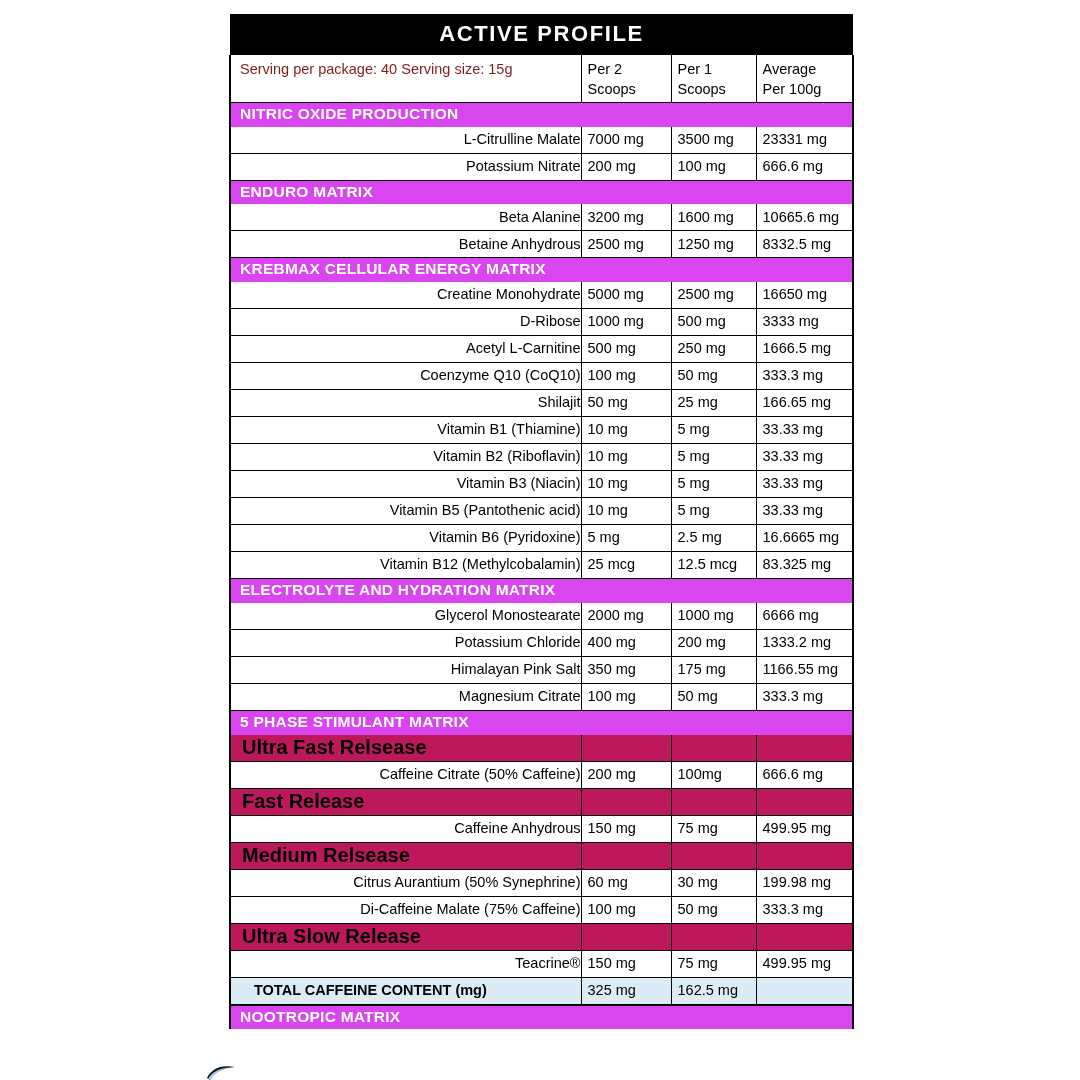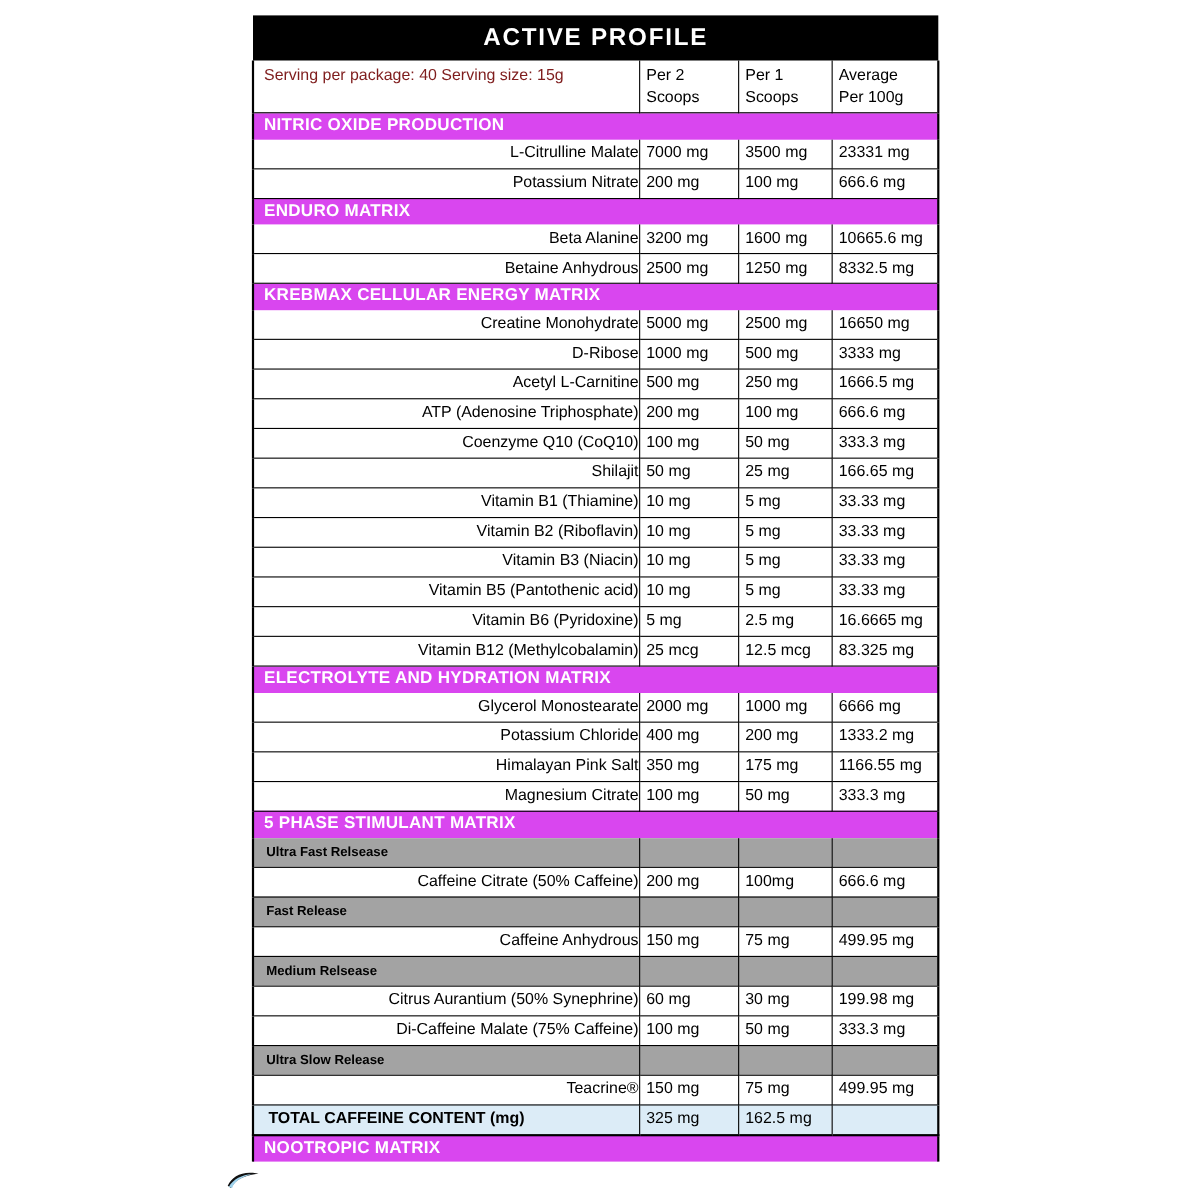--- a/index.html
+++ b/index.html
@@ -90,22 +90,22 @@
     text-align:right;
   }
   .ing-row td.vl{
     border-right:1.5px solid #000;
     padding:2px 0 3px 6px;
   }
   .ing-row td.vl.last{border-right:2px solid #000;margin-left:36px;}
 
   
   .phase-row td{
-    background:#a3a3a3;
-    font-size:12px;
+    background:#be185d;
+    font-size:20px;
     font-weight:bold;
     color:#000;
     height:21px;
     padding:2px 0 3px 11px;
     line-height:1;
     border-bottom:1.4px solid #000;
     border-right:1.5px solid #000;
   }
   .phase-row td.nm{border-left:2px solid #000;}
   .phase-row td.last{border-right:2px solid #000;}
@@ -117,21 +117,21 @@
     color:#000;
     height:21px;
     padding:2px 0 3px 6px;
     line-height:1;
     border-bottom:2px solid #000;
     border-right:1.5px solid #000;
   }
   .total-row td.nm{
     border-left:2px solid #000;
     font-weight:bold;
-    padding-left:13px;
+    padding-left:23px;
   }
   .total-row td.last{border-right:2px solid #000;}
 
   
   #corner-mark{
     position:absolute;
     left:205px;
     bottom:0px;
     width:34px;
     height:18px;
@@ -217,26 +217,20 @@
           <td class="vl">500 mg</td>
           <td class="vl last">3333 mg</td>
         </tr>
         <tr class="ing-row">
           <td class="nm">Acetyl L-Carnitine</td>
           <td class="vl">500 mg</td>
           <td class="vl">250 mg</td>
           <td class="vl last">1666.5 mg</td>
         </tr>
         <tr class="ing-row">
-          <td class="nm">ATP (Adenosine Triphosphate)</td>
-          <td class="vl">200 mg</td>
-          <td class="vl">100 mg</td>
-          <td class="vl last">666.6 mg</td>
-        </tr>
-        <tr class="ing-row">
           <td class="nm">Coenzyme Q10 (CoQ10)</td>
           <td class="vl">100 mg</td>
           <td class="vl">50 mg</td>
           <td class="vl last">333.3 mg</td>
         </tr>
         <tr class="ing-row">
           <td class="nm">Shilajit</td>
           <td class="vl">50 mg</td>
           <td class="vl">25 mg</td>
           <td class="vl last">166.65 mg</td>

